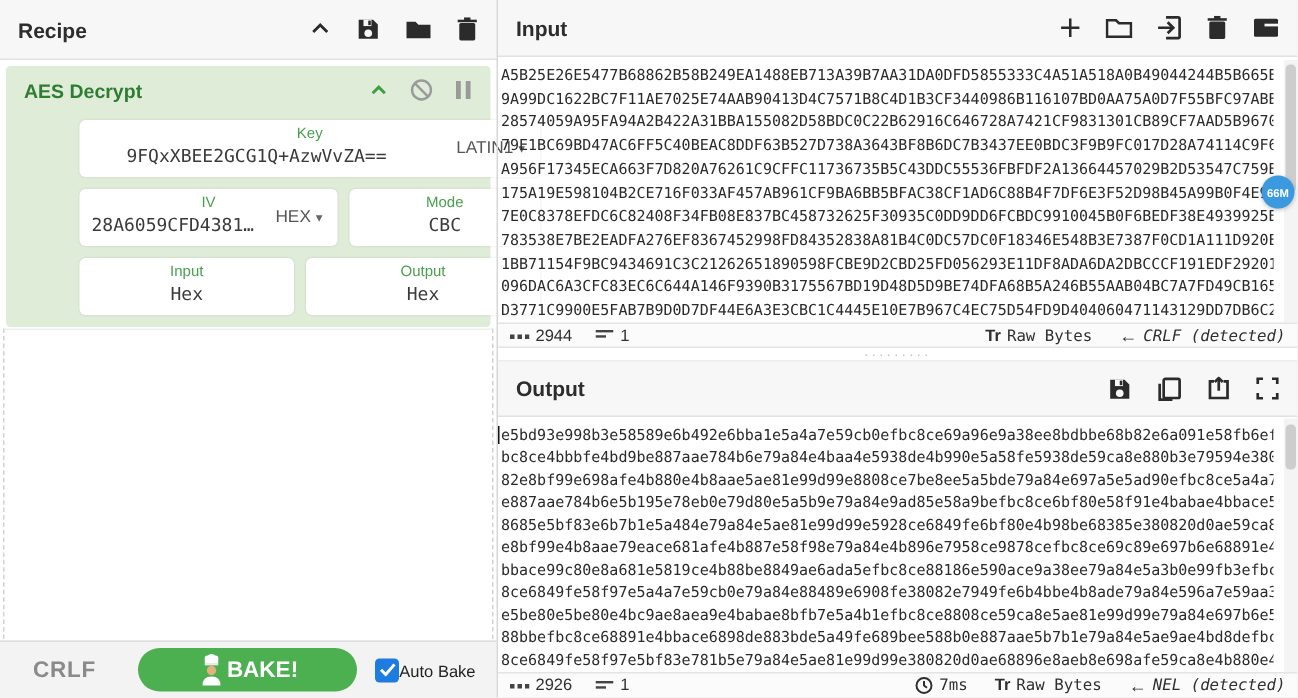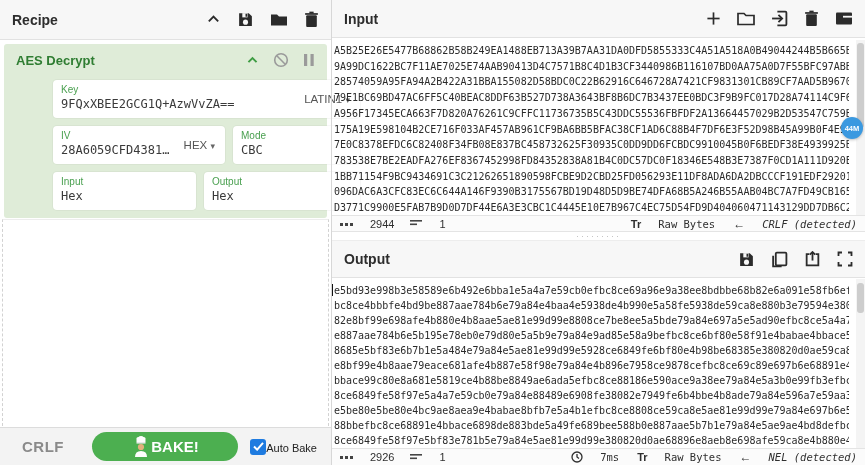--- a/index.html
+++ b/index.html
@@ -13,21 +13,21 @@
                display:flex; align-items:center; padding:0 12px; }
   .panel-hdr .title { font-size:14px; font-weight:bold; color:#2d2d2d; }
   .hdr-icons { margin-left:auto; display:flex; align-items:center; gap:16px; }
   .hdr-icons svg { display:block; cursor:pointer; }
 
   
   #recipe-hdr { left:0; top:0; width:331px; height:40px; }
   #left-divider { position:absolute; left:331px; top:0; width:1px; height:465px; background:#d7d7d7; }
 
   #op-block { position:absolute; left:4px; top:44px; width:323px; height:174px;
-              background:#dfecd8; border-radius:3px; }
+              background:#dfecd8; border-radius:3px;text-align:center; }
   #op-title-row { display:flex; align-items:center; padding:8px 12px 4px 12px; }
   #op-title { font-size:13px; font-weight:bold; color:#2f7d32; }
   #op-icons { margin-left:auto; display:flex; align-items:center; gap:14px; }
 
   .arg-box { position:absolute; background:#fff; border-radius:4px; padding:4px 8px 3px 8px;
              box-shadow:0 0 0 1px rgba(0,0,0,0.03);margin-left:41px; }
   .arg-label { font-size:10px; color:#4aa050; line-height:12px; }
   .arg-value { font-size:12px; color:#3a3a3a; font-family:"DejaVu Sans Mono", monospace;
                line-height:16px; white-space:nowrap; overflow:hidden; }
   .arg-select { position:absolute; right:10px; top:50%; transform:translateY(-50%);
@@ -64,21 +64,21 @@
   #output-text { top:283px; height:165px; line-height:15px; }
 
   .scroll-track { position:absolute; left:856px; width:9px; background:#f4f4f4; }
   .scroll-thumb { position:absolute; left:857px; width:7px; background:#cdcdcd; border-radius:3px; }
 
   .status-bar { position:absolute; left:332px; width:533px; height:17px; background:#fbfbfb;
                 border-top:1px solid #e4e4e4; display:flex; align-items:center;
                 font-size:10.5px; color:#2f2f2f; padding:0 8px; }
   #input-status  { top:215px; border-bottom:1px solid #e4e4e4; }
   #output-status { top:448px; }
-  .stat-group { display:flex; align-items:center; gap:17px; margin-right:16px; }
+  .stat-group { display:flex; align-items:center; gap:4px; margin-right:16px; }
   .stat-num { font-size:11px; color:#2f2f2f; }
   .stat-right { margin-left:auto; display:flex; align-items:center; gap:18px; }
   .mono { font-family:"DejaVu Sans Mono", monospace; font-size:10.5px; }
   .ital { font-style:italic; }
   .tr-glyph { font-size:11px; font-weight:bold; color:#2f2f2f; }
   .ret-glyph { font-size:12px; color:#2f2f2f; line-height:10px; }
 
   #pane-drag { position:absolute; left:332px; top:232px; width:533px; height:8px; background:#fff;
                display:flex; align-items:center; justify-content:center; cursor:row-resize; }
   #pane-drag .dots { color:#bdbdbd; font-size:9px; letter-spacing:2px; line-height:4px; }
@@ -334,15 +334,15 @@
         <span class="tr-glyph">Tr</span>
         <span class="mono">Raw Bytes</span>
       </span>
       <span class="stat-group" style="margin:0;">
         <span class="ret-glyph">←</span>
         <span class="mono ital">NEL (detected)</span>
       </span>
     </span>
   </div>
 
-  <div id="badge-66m">44M</div>
+  <div id="badge-66m">66M</div>
 
 </div>
 
 </body></html>

